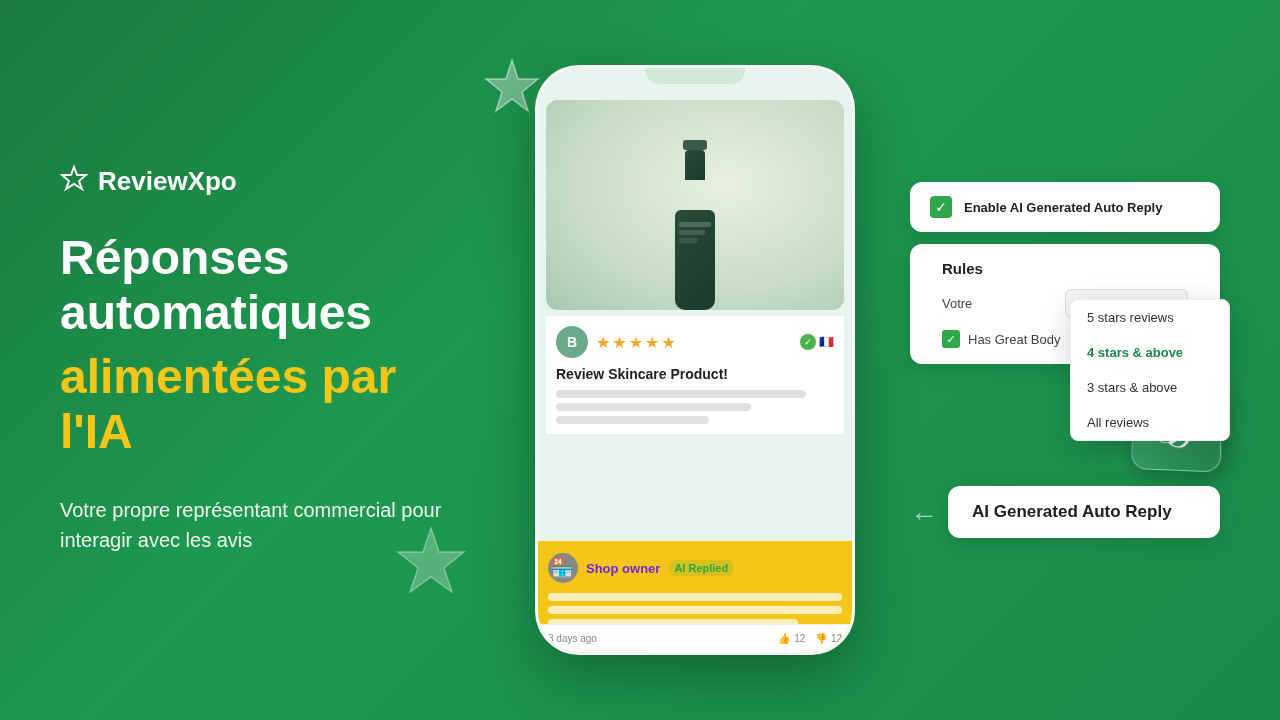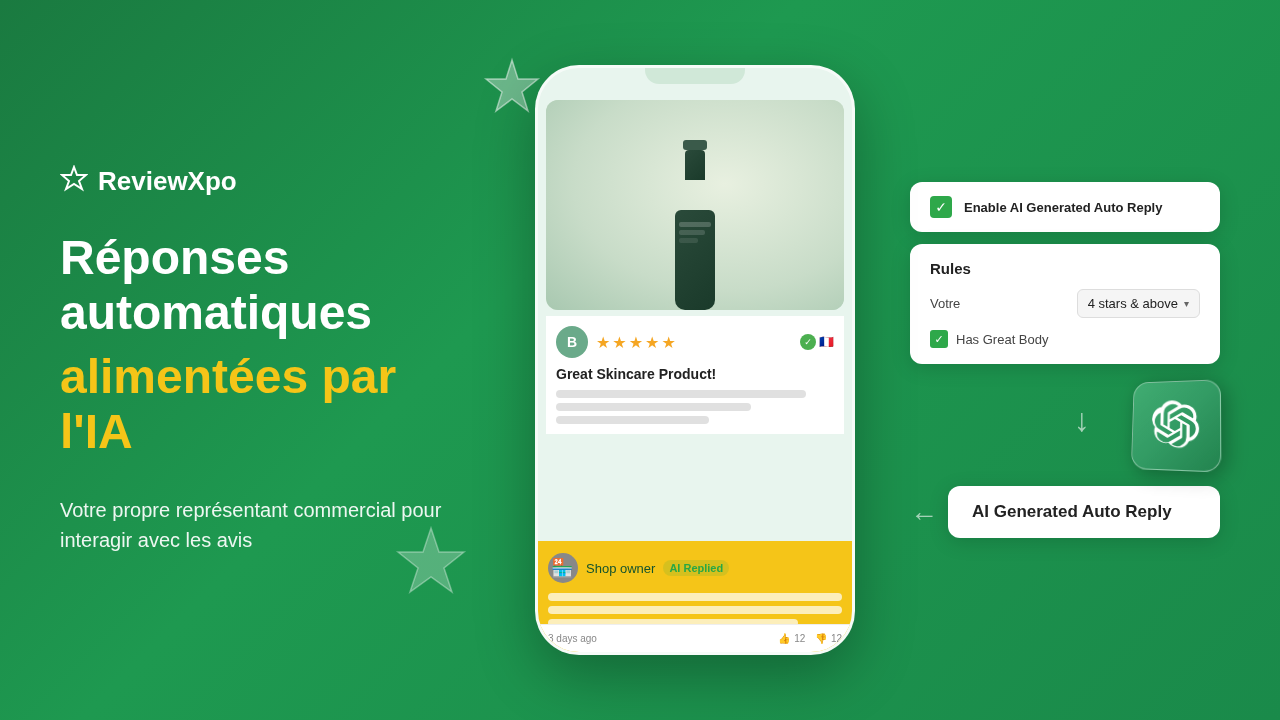--- a/index.html
+++ b/index.html
@@ -291,23 +291,23 @@
       display: flex;
       align-items: center;
       justify-content: center;
     }
 
     .reply-avatar-icon {
       font-size: 18px;
     }
 
     .reply-name {
-      font-weight: 400;
+      font-weight: 700;
       font-size: 13px;
-      color: #14532d;
+      color: #6d28d9;
     }
 
     .reply-badge {
       font-size: 11px;
       color: #28a745;
       font-weight: 600;
       background: rgba(40,167,69,0.15);
       padding: 2px 6px;
       border-radius: 8px;
     }
@@ -384,21 +384,21 @@
     .enable-label {
       font-size: 13px;
       font-weight: 600;
       color: #222;
     }
 
     
     .rules-card {
       background: white;
       border-radius: 12px;
-      padding: 16px 20px;
+      padding: 16px 32px;
       box-shadow: 0 4px 20px rgba(0,0,0,0.15);
       width: 100%;
       position: relative;
     }
 
     .rules-title {
       font-size: 15px;
       font-weight: 700;
       color: #222;
       margin-bottom: 12px;
@@ -594,21 +594,21 @@
                 <span class="star-filled">★</span>
                 <span class="star-filled">★</span>
                 <span class="star-half">★</span>
               </div>
             </div>
             <div class="flag-verified">
               <div class="verified-check">✓</div>
               <span class="flag">🇫🇷</span>
             </div>
           </div>
-          <div class="review-title">Great Skincare Product!</div>
+          <div class="review-title">Review Skincare Product!</div>
           <div class="review-lines">
             <div class="review-line review-line-long"></div>
             <div class="review-line review-line-medium"></div>
             <div class="review-line review-line-short"></div>
           </div>
         </div>
       </div>
 
       <div class="reply-card">
         <div class="reply-header">
@@ -660,20 +660,26 @@
             <span>4 stars &amp; above</span>
             <span class="dropdown-arrow">▾</span>
           </div>
         </div>
 
         <div class="has-review-row">
           <div class="checkbox-green" style="width:18px;height:18px;font-size:11px;border-radius:3px;">✓</div>
           <span class="rules-label">Has Great Body</span>
         </div>
 
+        <div class="dropdown-overlay">
+          <div class="dropdown-item">5 stars reviews</div>
+          <div class="dropdown-item active">4 stars &amp; above</div>
+          <div class="dropdown-item">3 stars &amp; above</div>
+          <div class="dropdown-item">All reviews</div>
+        </div>
       </div>
 
     </div>
 
     <div style="display:flex; align-items:center; justify-content:flex-end; margin-bottom:16px; gap: 0;">
       <div style="font-size:32px; color:rgba(255,255,255,0.6); margin-right: 30px; margin-top: -10px;">↓</div>
       <div class="openai-crystal">
         <div class="crystal-bg">
           <svg class="openai-svg-icon" viewBox="0 0 41 41" fill="none" xmlns="http://www.w3.org/2000/svg">
             <path d="M37.532 16.87a9.963 9.963 0 0 0-.856-8.184 10.078 10.078 0 0 0-10.855-4.835 9.964 9.964 0 0 0-6.650-3.688 10.079 10.079 0 0 0-10.19 5.242 9.964 9.964 0 0 0-6.65 4.91 10.079 10.079 0 0 0 1.24 11.817 9.965 9.965 0 0 0 .856 8.185 10.079 10.079 0 0 0 10.855 4.835 9.965 9.965 0 0 0 6.65 3.688 10.079 10.079 0 0 0 10.2-5.248 9.965 9.965 0 0 0 6.644-4.910 10.079 10.079 0 0 0-1.244-11.812zM22.498 37.886a7.474 7.474 0 0 1-4.799-1.735c.061-.033.168-.091.237-.134l7.964-4.6a1.294 1.294 0 0 0 .655-1.134V19.054l3.366 1.944a.12.12 0 0 1 .066.092v9.299a7.505 7.505 0 0 1-7.49 7.496zM6.392 31.006a7.471 7.471 0 0 1-.894-5.023c.06.036.162.099.237.141l7.964 4.6a1.297 1.297 0 0 0 1.308 0l9.724-5.614v3.888a.12.12 0 0 1-.048.103l-8.051 4.649a7.504 7.504 0 0 1-10.24-2.744zM4.297 13.62A7.469 7.469 0 0 1 8.2 10.333c0 .068-.004.19-.004.274v9.201a1.294 1.294 0 0 0 .654 1.132l9.723 5.614-3.366 1.944a.12.12 0 0 1-.114.012L7.044 23.86a7.504 7.504 0 0 1-2.747-10.24zm27.658 6.437l-9.724-5.615 3.367-1.943a.121.121 0 0 1 .114-.012l8.048 4.648a7.498 7.498 0 0 1-1.158 13.528v-9.476a1.293 1.293 0 0 0-.647-1.13zm3.35-5.043c-.059-.037-.162-.099-.236-.141l-7.965-4.6a1.298 1.298 0 0 0-1.308 0l-9.723 5.614v-3.888a.12.12 0 0 1 .048-.103l8.05-4.645a7.497 7.497 0 0 1 11.135 7.763zm-21.063 6.929l-3.367-1.944a.12.12 0 0 1-.065-.092v-9.299a7.497 7.497 0 0 1 12.293-5.756 6.94 6.94 0 0 0-.236.134l-7.965 4.6a1.294 1.294 0 0 0-.654 1.132l-.006 11.225zm1.829-3.943l4.33-2.501 4.332 2.497v4.998l-4.331 2.5-4.331-2.5V18z" fill="white"></path>

